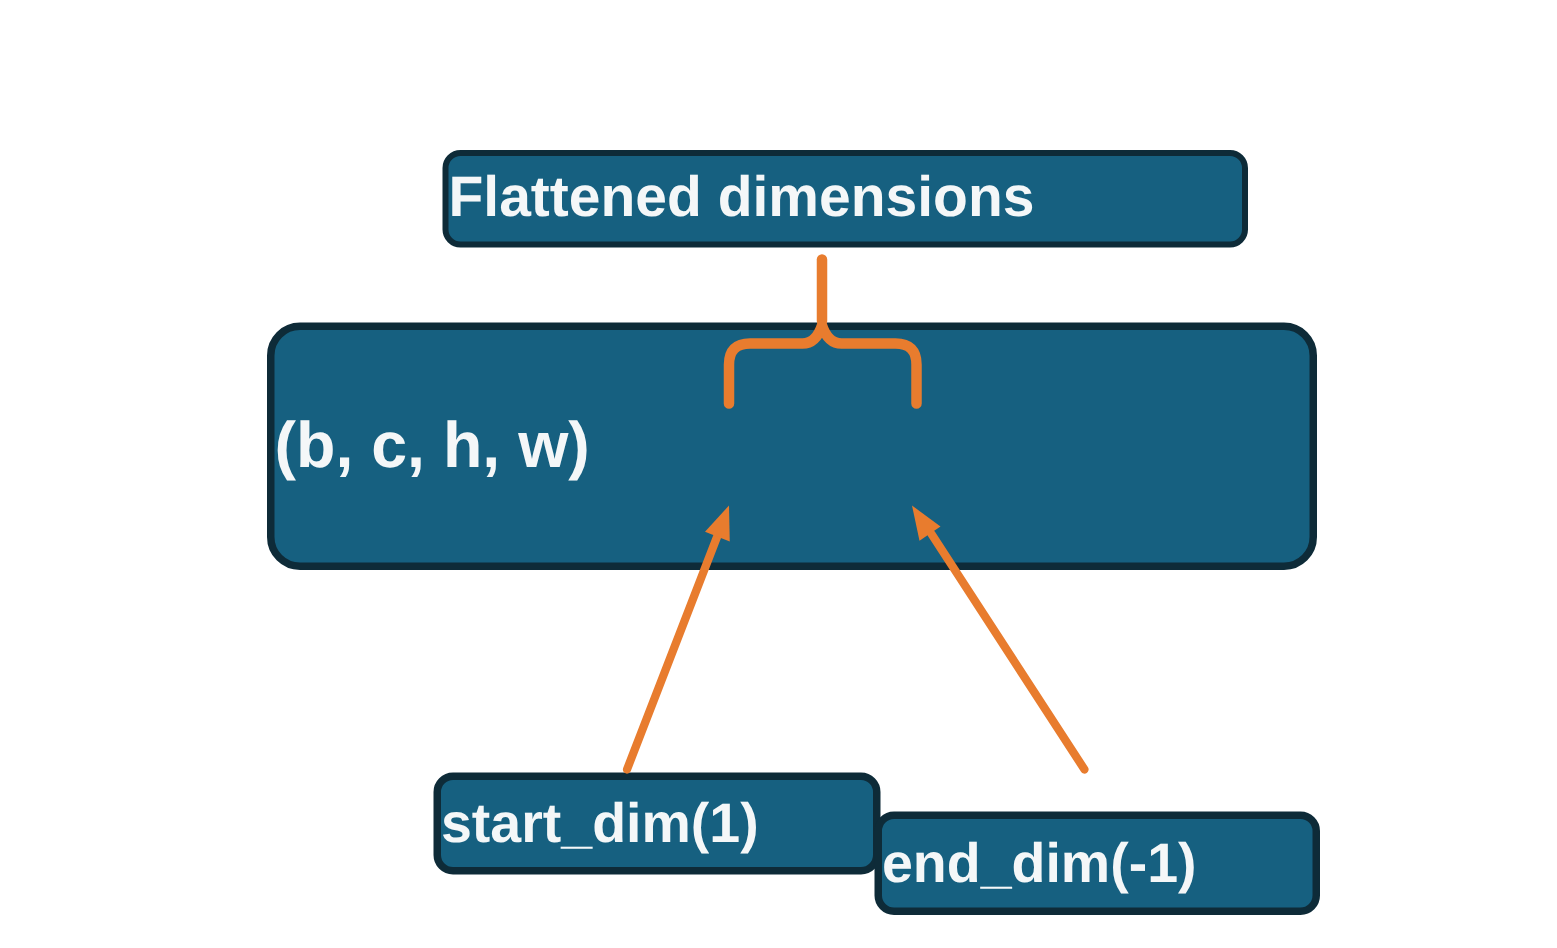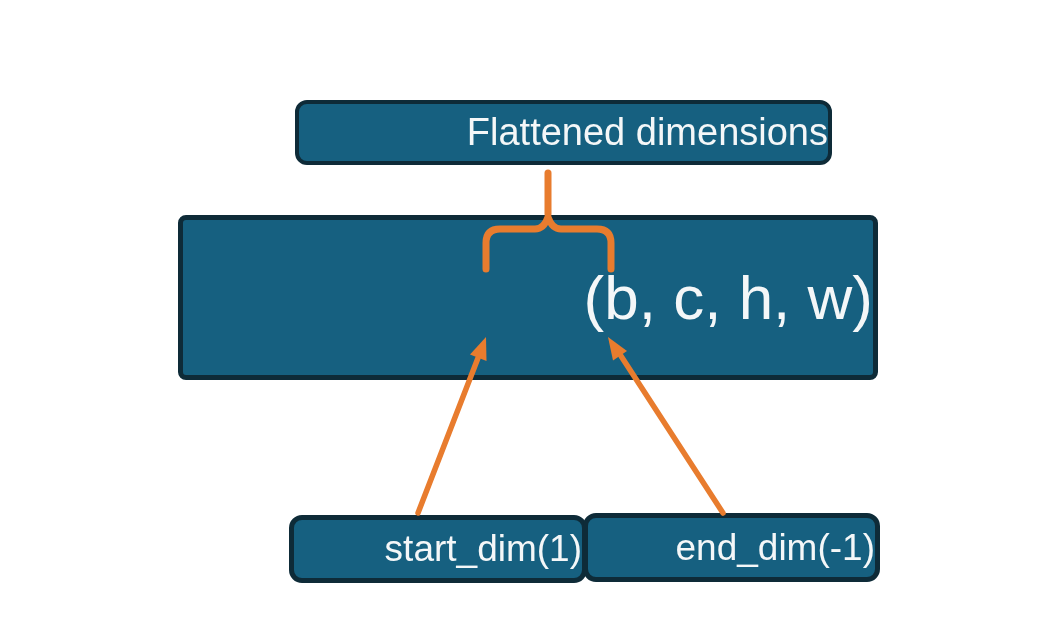--- a/index.html
+++ b/index.html
@@ -13,50 +13,51 @@
     height: 632px;
     background: var(--background, #ffffff);
     overflow: hidden;
     font-family: "Liberation Sans", sans-serif;
   }
   .node {
     position: absolute;
     box-sizing: border-box;
     display: flex;
     align-items: center;
-    justify-content: flex-end;
+    justify-content: flex-start;
     background: var(--node-fill, #166080);
     border: 4px solid var(--node-border, #0e2b38);
     color: var(--text-color, #f4f7f8);
     z-index: 1;
     white-space: nowrap;
+    font-weight: bold;
   }
   .node-title {
     left: 295px; top: 100px;
     width: 537px; height: 65px;
     border-radius: 12px;
     font-size: 38px;
   }
   .node-tensor {
     left: 178px; top: 215px;
     width: 700px; height: 165px;
     border-width: 5px;
-    border-radius: 8px;
-    font-size: 62px;
+    border-radius: 22px;
+    font-size: 43px;
   }
   .node-start {
     left: 265px; top: 515px;
     width: 298px; height: 68px;
     border-width: 5px;
     border-radius: 13px;
     font-size: 37px;
     margin-left: 24px;
   }
   .node-end {
-    left: 583px; top: 513px;
+    left: 583px; top: 541px;
     width: 297px; height: 69px;
     border-width: 5px;
     border-radius: 13px;
     font-size: 37px;
   }
   .overlay {
     position: absolute;
     left: 0; top: 0;
     width: 1038px;
     height: 632px;

